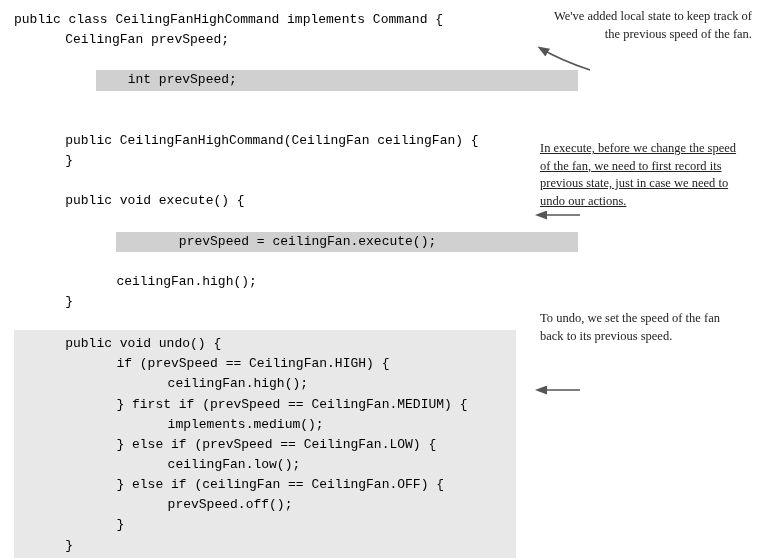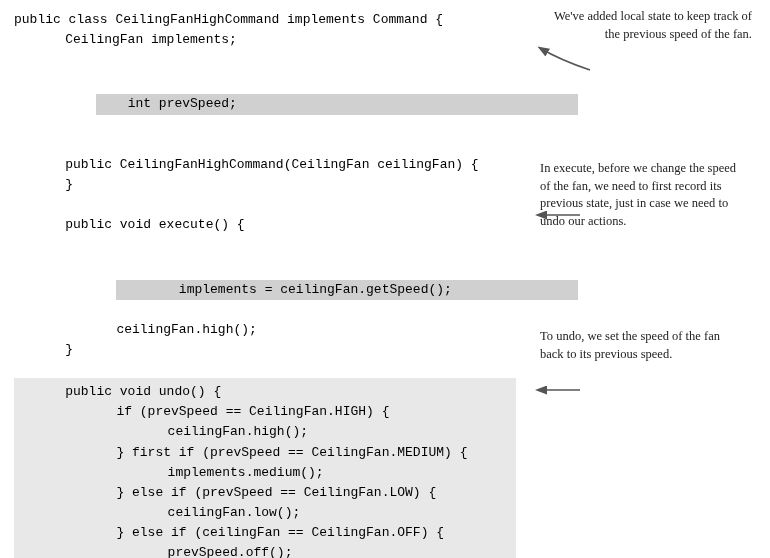--- a/index.html
+++ b/index.html
@@ -35,21 +35,20 @@
     .code-line {
       line-height: 1.55;
       white-space: pre;
       color: #000000;
     }
 
     .highlighted {
       background-color: #d0d0d0;
       display: inline-block;
       width: 100%;
-      margin-top: 24px;
     }
 
     .undo-block {
       background-color: #e8e8e8;
       padding: 4px 0;
       margin-top: 8px;
     }
 
     .indent1 { padding-left: 20px; }
     .indent2 { padding-left: 40px; }
@@ -65,27 +64,28 @@
     }
 
     .annotation-1 {
       top: 8px;
       left: 22px;
       width: 200px;
       text-align: right;
     }
 
     .annotation-2 {
-      top: 160px;
+      top: 140px;
       left: 10px;
       width: 200px;
+      text-decoration: underline;
     }
 
     .annotation-3 {
-      top: 328px;
+      top: 310px;
       left: 10px;
       width: 200px;
       font-family: Liberation Serif, serif;
     }
 
     
     .arrows-svg {
       position: absolute;
       top: 0;
       left: 0;
@@ -100,31 +100,31 @@
   </style>
 </head>
 <body>
 
 <div class="main-container">
 
   <div class="code-panel">
 
     <div>
       <div class="code-line">public class CeilingFanHighCommand implements Command {</div>
-      <div class="code-line indent1">    CeilingFan implements;</div>
+      <div class="code-line indent1">    CeilingFan prevSpeed;</div>
       <div class="code-line indent1">
         <span class="highlighted">    int prevSpeed;</span>
       </div>
       <div class="code-line">&nbsp;</div>
       <div class="code-line indent1">    public CeilingFanHighCommand(CeilingFan ceilingFan) {</div>
       <div class="code-line indent1">    }</div>
       <div class="code-line">&nbsp;</div>
       <div class="code-line indent1">    public void execute() {</div>
       <div class="code-line indent2">
-        <span class="highlighted">        implements = ceilingFan.getSpeed();</span>
+        <span class="highlighted">        prevSpeed = ceilingFan.execute();</span>
       </div>
       <div class="code-line indent2">        ceilingFan.high();</div>
       <div class="code-line indent1">    }</div>
     </div>
 
     <div class="section-gap"></div>
 
     <div class="undo-block">
       <div class="code-line indent1">    public void undo() {</div>
       <div class="code-line indent2">        if (prevSpeed == CeilingFan.HIGH) {</div>

